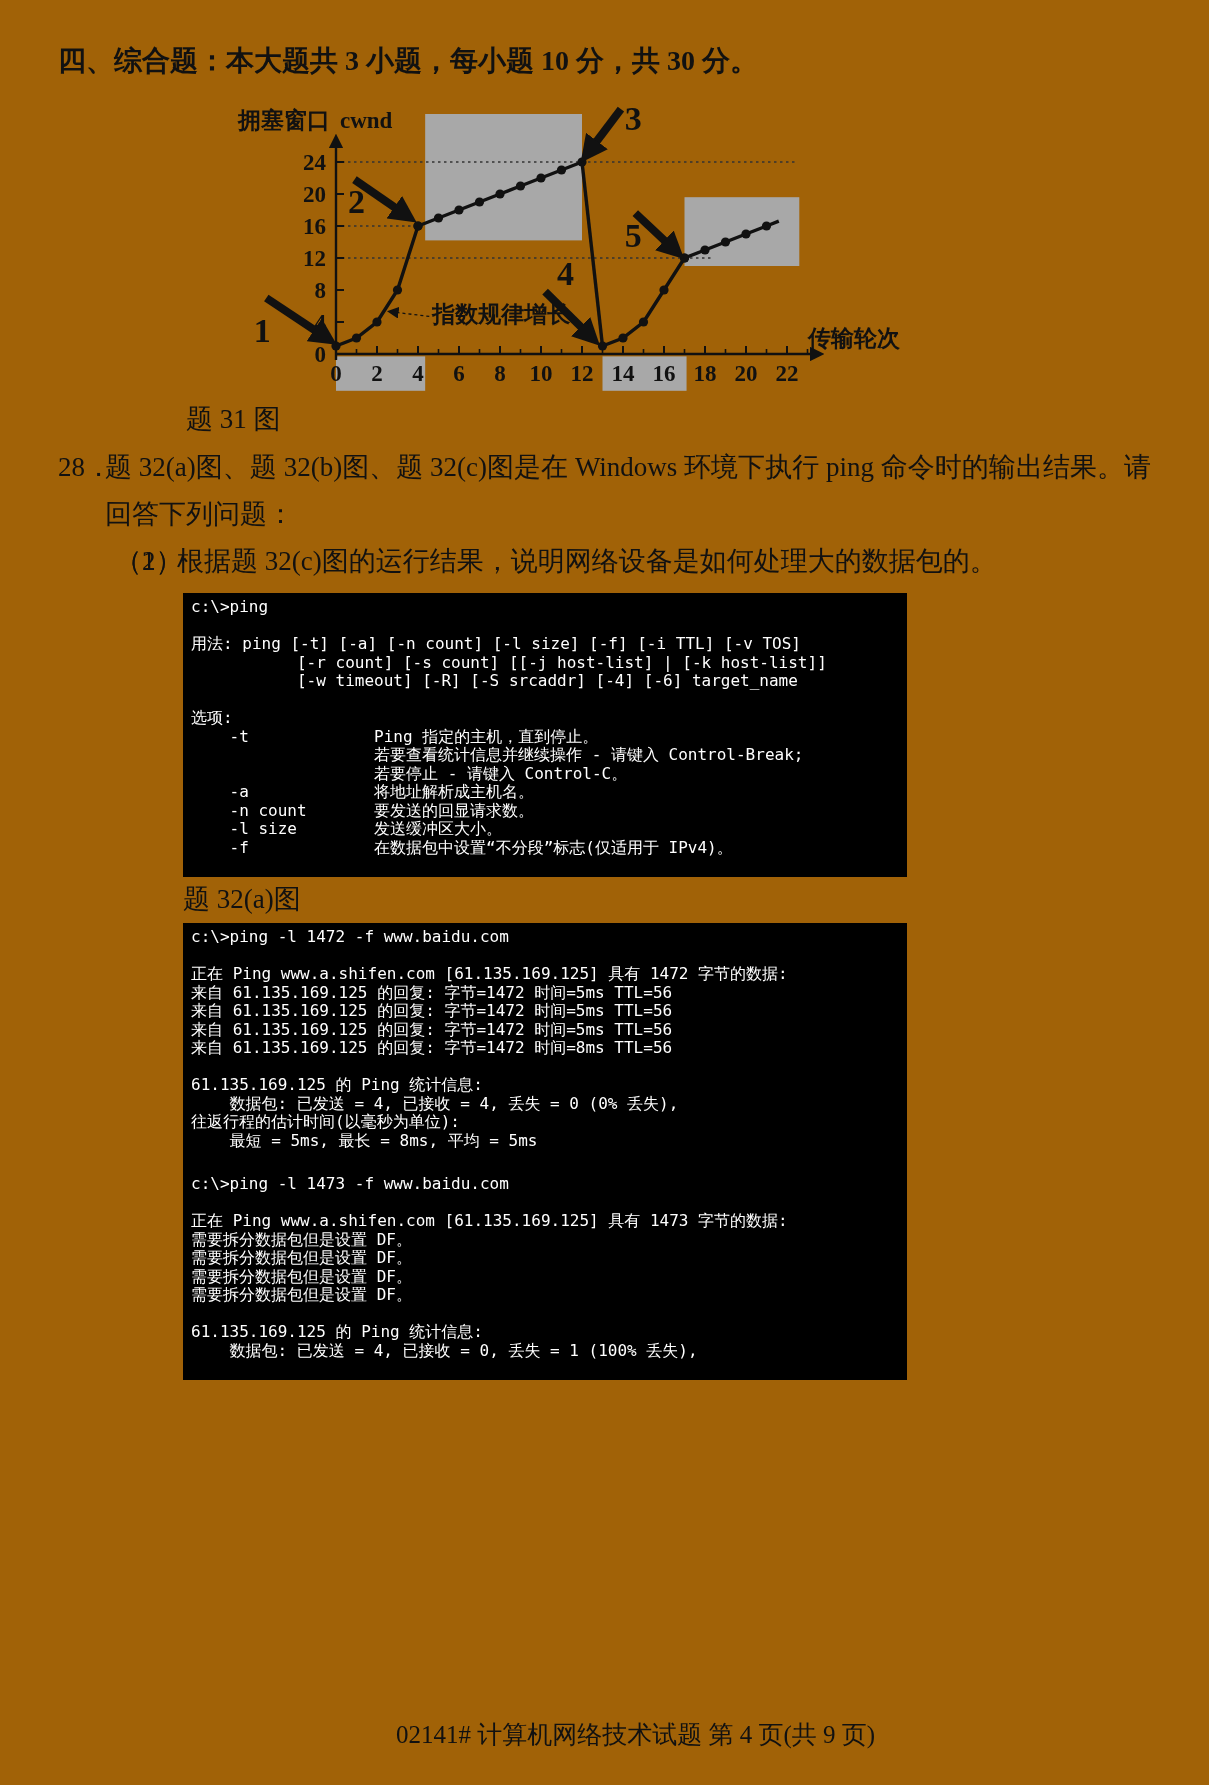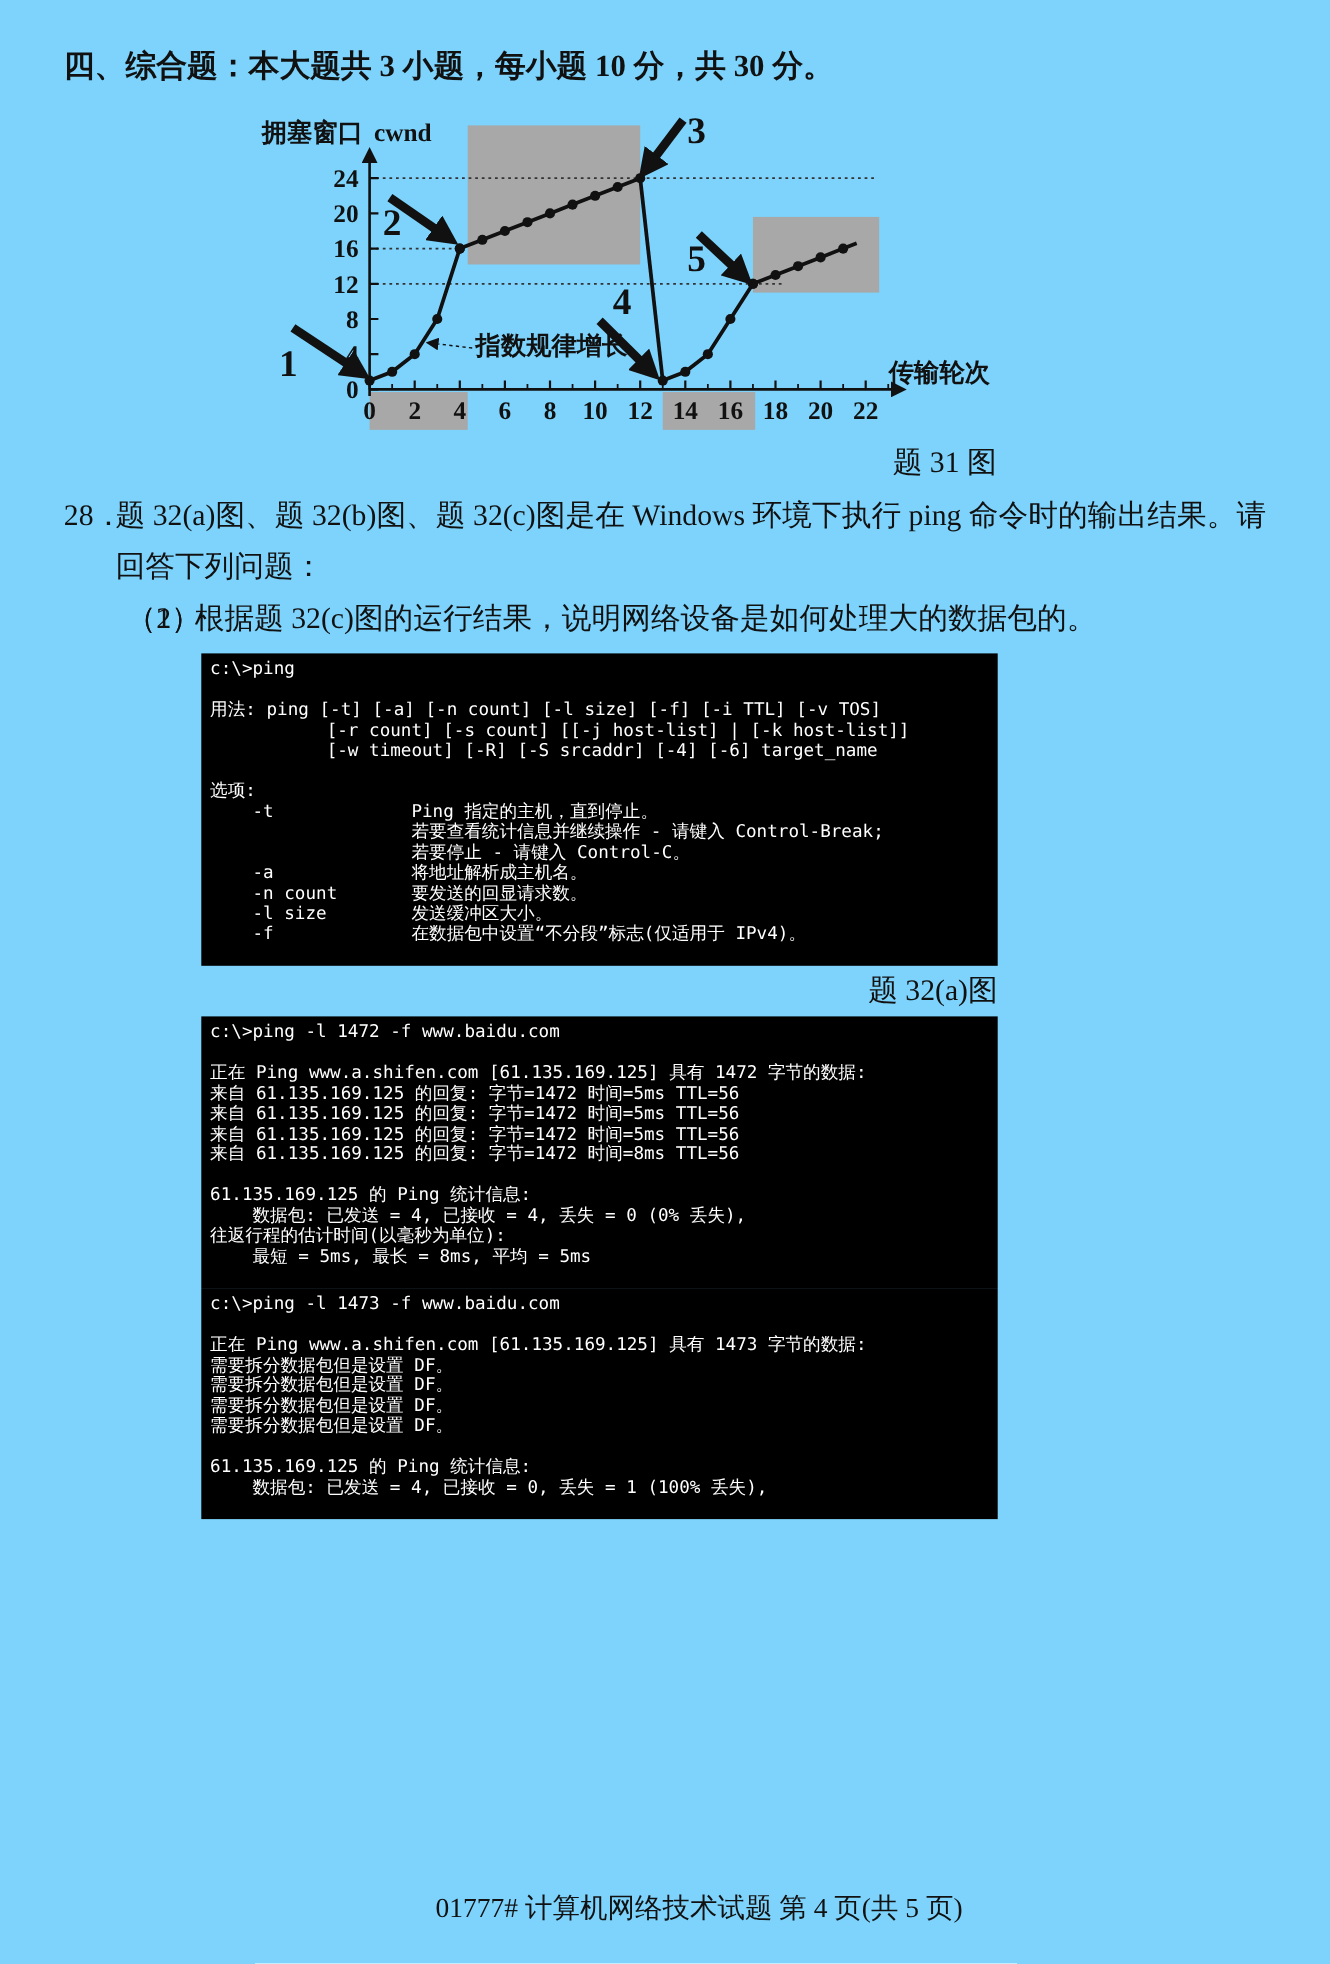--- a/index.html
+++ b/index.html
@@ -1,25 +1,25 @@
 <!DOCTYPE html>
 <html><head>
 <meta charset="utf-8">
 <style>
   *{margin:0;padding:0;box-sizing:border-box}
   html,body{background:#ffffff}
   body{width:1209px;font-family:"Liberation Serif","DejaVu Serif",serif;color:#111}
-  .page{position:relative;width:1209px;height:1785px;background:#7dd3fc;padding:40px 58px 0;overflow:hidden}
+  .page{position:relative;width:1209px;height:1785px;background:#a16207;padding:40px 58px 0;overflow:hidden}
   .heading{font-size:28px;font-weight:bold;line-height:42px}
   .para{position:relative;padding-left:47px;font-size:27px;line-height:47px;text-align:justify;margin-top:8px}
   .qnum{position:absolute;left:0;top:0}
   .subpara{position:relative;margin-left:57px;padding-left:62px;font-size:27px;line-height:47px;text-align:justify}
   .subnum{position:absolute;left:0;top:0}
   .chart-block{width:720px;margin:2px 0 0 128px}
-  .caption{font-size:27px;text-align:right;line-height:34px}
+  .caption{font-size:27px;text-align:left;line-height:34px}
   .cap31{width:720px;margin-left:128px;margin-top:2px}
   .terminal{width:724px;margin-left:125px;background:#000;color:#fff;
             font-family:"DejaVu Sans Mono","Liberation Mono",monospace;
             font-size:16px;line-height:18.5px;padding:5px 8px 20px;white-space:pre;overflow:hidden}
   .capt{width:724px;margin-left:125px;margin-top:5px;margin-bottom:7px}
   .mt8{margin-top:8px}
   .footer{position:absolute;left:0;bottom:34px;width:100%;text-align:center;font-size:25px;padding-left:62px}
   
   .tick{font-family:"Liberation Serif",serif;font-size:23px;font-weight:bold;fill:#111}
   .axlabel{font-family:"Liberation Serif",serif;font-size:23px;font-weight:bold;fill:#111}
@@ -167,14 +167,14 @@
     <span>根据题 32(c)图的运行结果，说明网络设备是如何处理大的数据包的。</span>
   </div>
 
   <div class="terminal mt8"><div>c:\&gt;ping</div><div> </div><div>用法: ping [-t] [-a] [-n count] [-l size] [-f] [-i TTL] [-v TOS]</div><div>           [-r count] [-s count] [[-j host-list] | [-k host-list]]</div><div>           [-w timeout] [-R] [-S srcaddr] [-4] [-6] target_name</div><div> </div><div>选项:</div><div>    -t             Ping 指定的主机，直到停止。</div><div>                   若要查看统计信息并继续操作 - 请键入 Control-Break;</div><div>                   若要停止 - 请键入 Control-C。</div><div>    -a             将地址解析成主机名。</div><div>    -n count       要发送的回显请求数。</div><div>    -l size        发送缓冲区大小。</div><div>    -f             在数据包中设置“不分段”标志(仅适用于 IPv4)。</div></div>
   <div class="caption capt">题 32(a)图</div>
 
   <div class="terminal"><div>c:\&gt;ping -l 1472 -f www.baidu.com</div><div> </div><div>正在 Ping www.a.shifen.com [61.135.169.125] 具有 1472 字节的数据:</div><div>来自 61.135.169.125 的回复: 字节=1472 时间=5ms TTL=56</div><div>来自 61.135.169.125 的回复: 字节=1472 时间=5ms TTL=56</div><div>来自 61.135.169.125 的回复: 字节=1472 时间=5ms TTL=56</div><div>来自 61.135.169.125 的回复: 字节=1472 时间=8ms TTL=56</div><div> </div><div>61.135.169.125 的 Ping 统计信息:</div><div>    数据包: 已发送 = 4, 已接收 = 4, 丢失 = 0 (0% 丢失),</div><div>往返行程的估计时间(以毫秒为单位):</div><div>    最短 = 5ms, 最长 = 8ms, 平均 = 5ms</div></div>
 
   <div class="terminal"><div>c:\&gt;ping -l 1473 -f www.baidu.com</div><div> </div><div>正在 Ping www.a.shifen.com [61.135.169.125] 具有 1473 字节的数据:</div><div>需要拆分数据包但是设置 DF。</div><div>需要拆分数据包但是设置 DF。</div><div>需要拆分数据包但是设置 DF。</div><div>需要拆分数据包但是设置 DF。</div><div> </div><div>61.135.169.125 的 Ping 统计信息:</div><div>    数据包: 已发送 = 4, 已接收 = 0, 丢失 = 1 (100% 丢失),</div></div>
 
-  <div class="footer">01777# 计算机网络技术试题 第 4 页(共 5 页)</div>
+  <div class="footer">02141# 计算机网络技术试题 第 4 页(共 9 页)</div>
 </div>
 
 </body></html>

